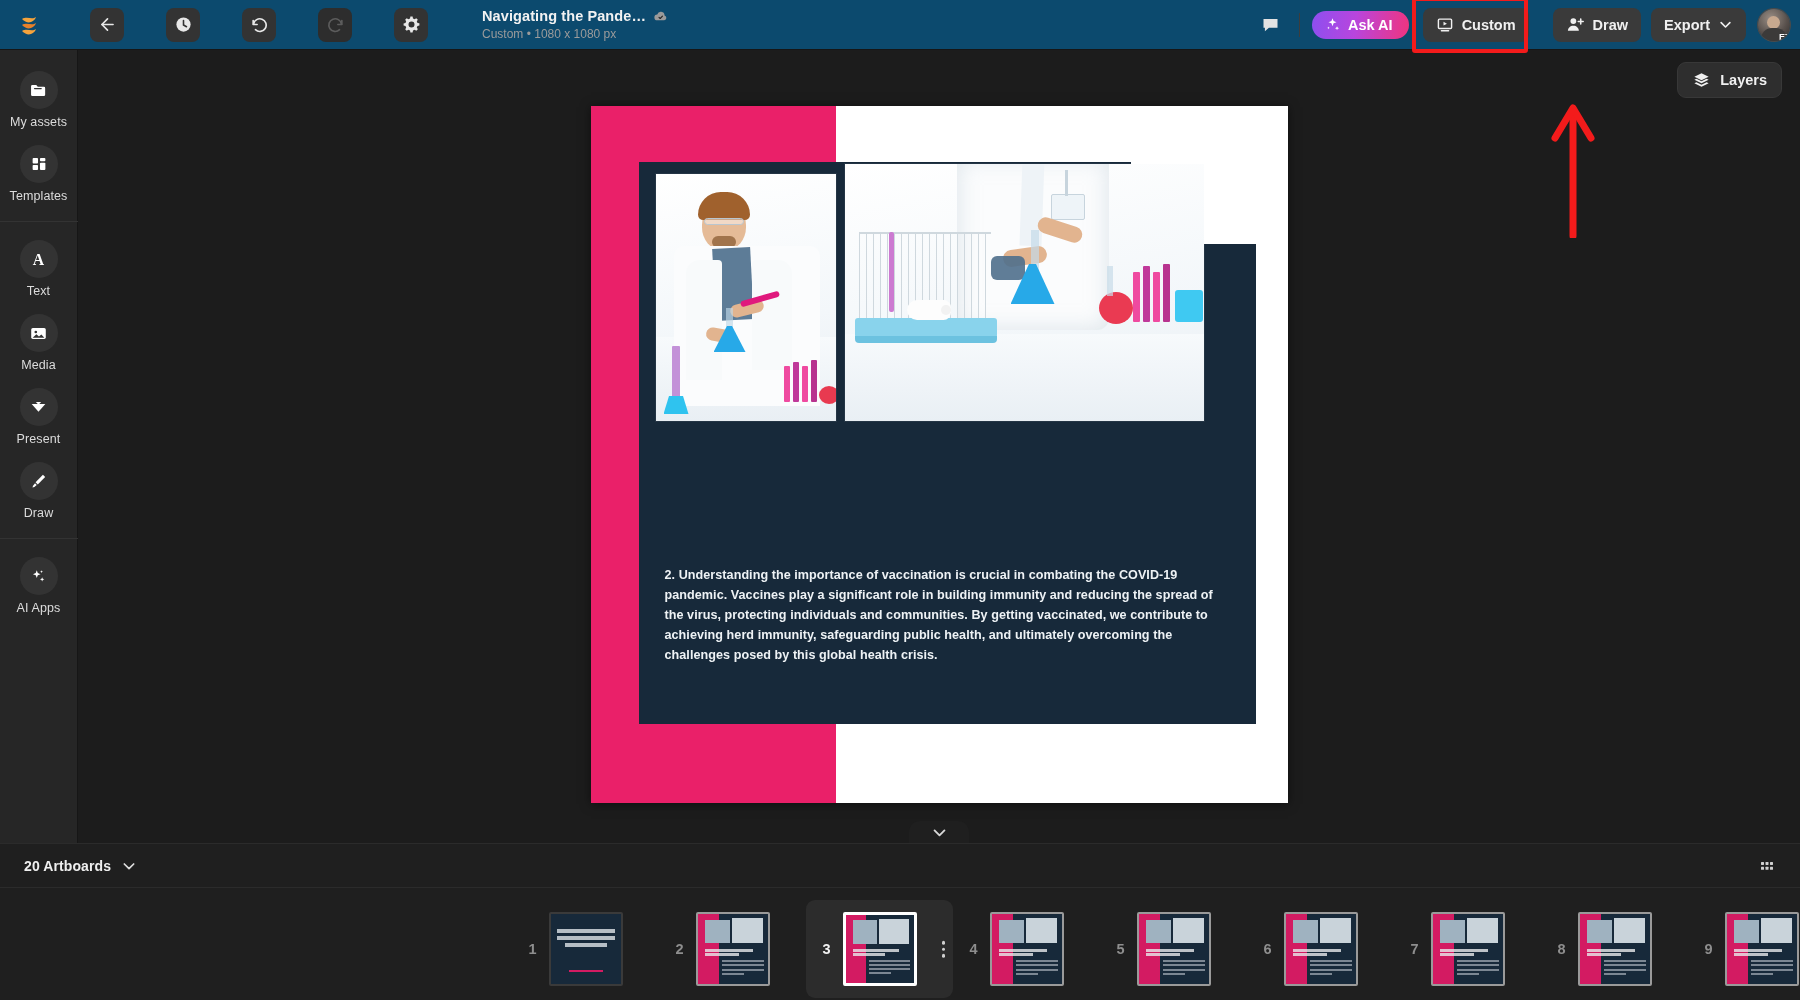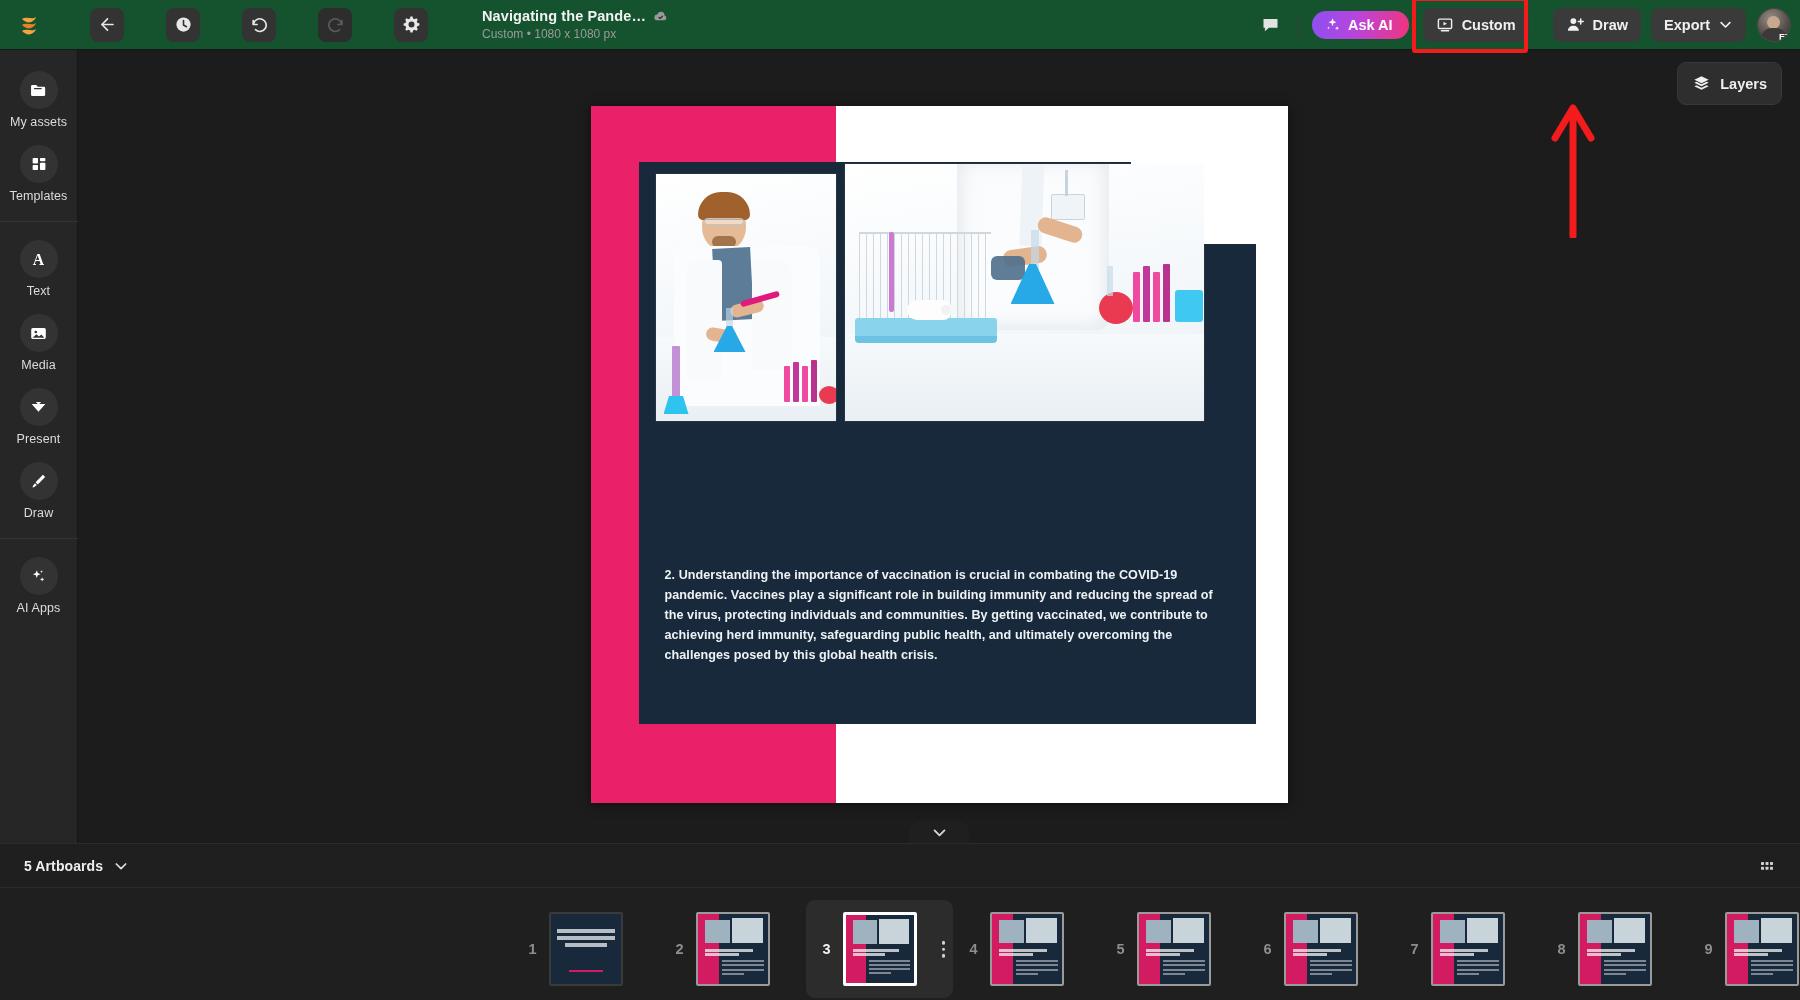--- a/index.html
+++ b/index.html
@@ -8,21 +8,21 @@
     width: 1800px; height: 1000px;
     background: #1c1c1c;
     font-family: "Liberation Sans", sans-serif;
     overflow: hidden;
   }
   .app { position: relative; width: 1800px; height: 1000px; display: flex; flex-direction: column; }
 
   
   .topbar {
     height: 50px; min-height: 50px;
-    background: #14532d;
+    background: #0c4a6e;
     display: flex; align-items: center;
     padding: 0 10px 0 12px;
     border-bottom: 1px solid #161616;
     position: relative; z-index: 30; gap: 36px;
   }
   .logo { width: 34px; height: 34px; display: flex; align-items: center; justify-content: center; margin-right: 8px; }
   .icon-btn {
     width: 34px; height: 34px; border-radius: 8px;
     display: flex; align-items: center; justify-content: center;
     background: #333333; margin-right: 6px; cursor: pointer;
@@ -94,21 +94,21 @@
   .rail-sep { width: 78px; height: 1px; background: #333333; margin: 9px 0 11px; }
 
   
   .canvas {
     flex: 1; position: relative; background: #1c1c1c;
     display: flex; align-items: flex-start; justify-content: center;
     padding-top: 56px; min-width: 0;
   }
   .layers-btn {
     position: absolute; top: 12px; right: 18px;
-    height: 43px; border-radius: 9px; padding: 0 14px;
+    height: 36px; border-radius: 9px; padding: 0 14px;
     background: #2e2e2e; display: flex; align-items: center; gap: 9px;
     color: #f0f0f0; font-size: 14.5px; font-weight: bold; cursor: pointer;
     border: 1px solid #383838; z-index: 12;
   }
   .arrow-anno { position: absolute; left: 1472px; top: 48px; z-index: 25; pointer-events: none; }
 
   
   .slide {
     width: 697px; height: 697px; background: #ffffff; position: relative;
     overflow: hidden; box-shadow: 0 1px 10px rgba(0,0,0,.5);
@@ -485,21 +485,21 @@
         <svg width="17" height="17" viewBox="0 0 24 24" fill="none" stroke="currentColor" stroke-width="2.6" stroke-linecap="round" stroke-linejoin="round">
           <path d="M5 9l7 7 7-7"></path>
         </svg>
       </div>
 
     </div>
   </div>
 
   <div class="strip">
     <div class="strip-head">
-      <span class="strip-title">5 Artboards</span>
+      <span class="strip-title">20 Artboards</span>
       <span class="chev-btn">
         <svg width="16" height="16" viewBox="0 0 24 24" fill="none" stroke="currentColor" stroke-width="2.6" stroke-linecap="round" stroke-linejoin="round">
           <path d="M5 9l7 7 7-7"></path>
         </svg>
       </span>
       <span class="grid-btn">
         <svg width="18" height="18" viewBox="0 0 24 24" fill="currentColor">
           <rect x="4" y="6.5" width="4" height="4" rx=".7"></rect>
             <rect x="10" y="6.5" width="4" height="4" rx=".7"></rect>
             <rect x="16" y="6.5" width="4" height="4" rx=".7"></rect>

